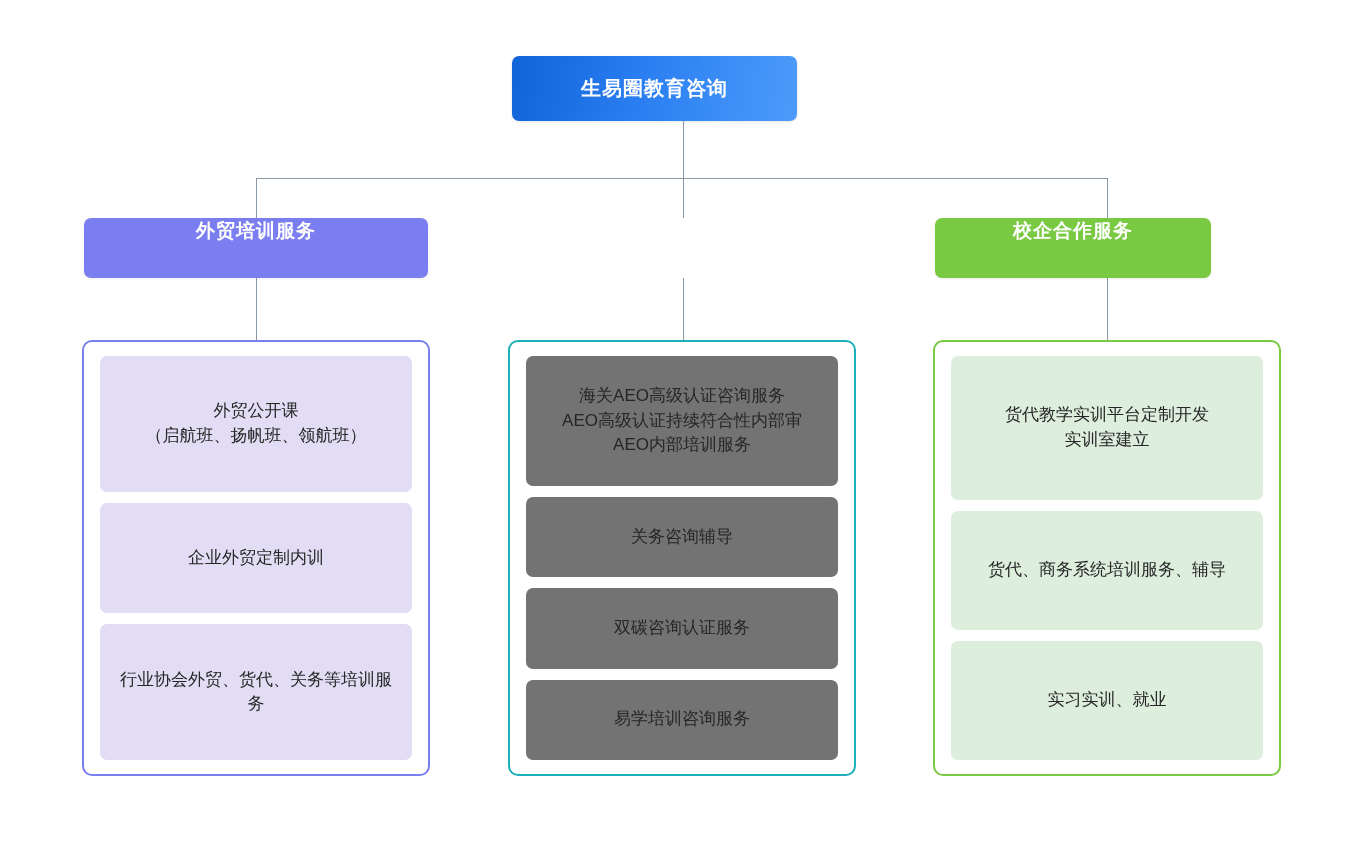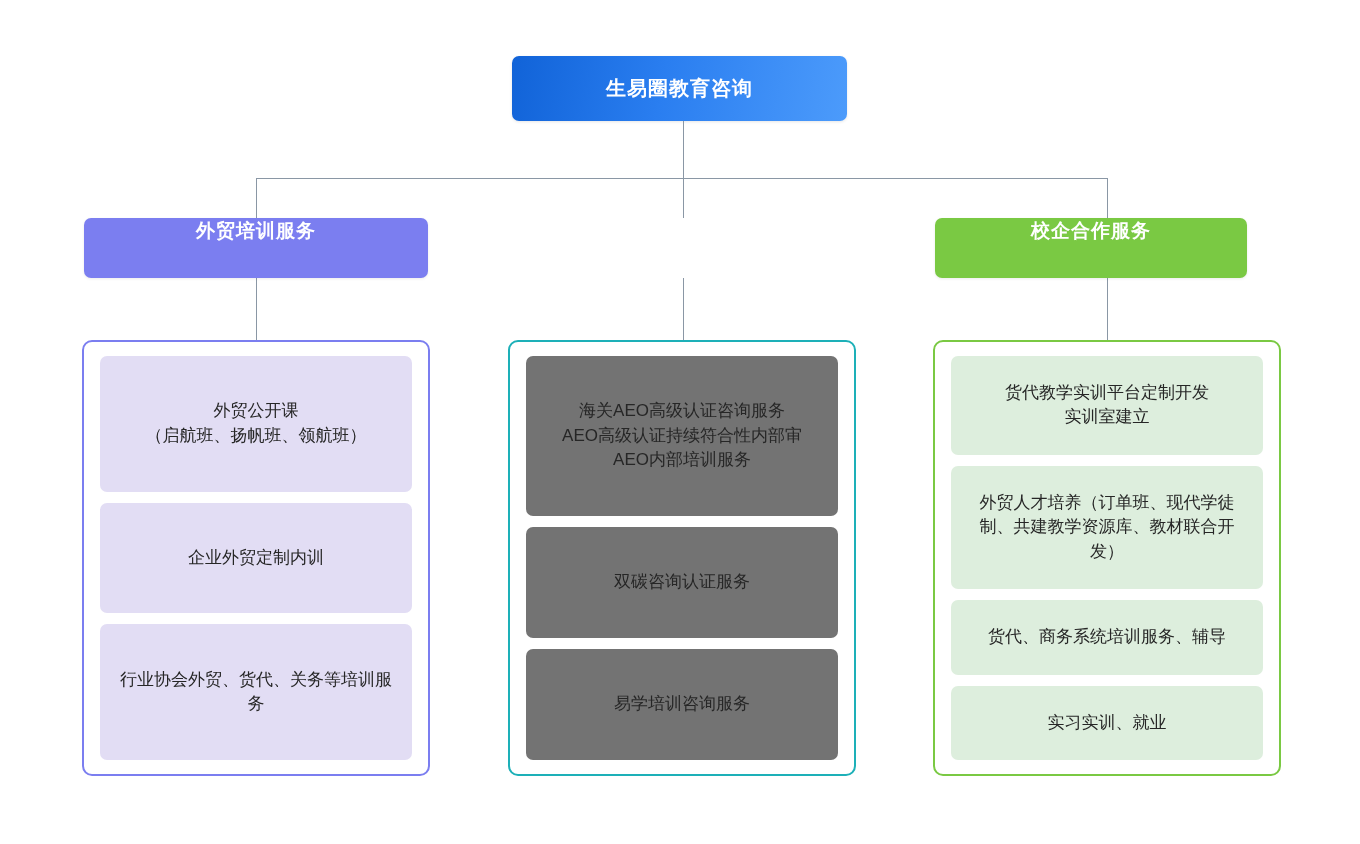--- a/index.html
+++ b/index.html
@@ -9,21 +9,21 @@
     background:#ffffff;
     font-family:"Liberation Sans","DejaVu Sans",sans-serif;
     overflow:hidden;
     position:relative;
   }
   .canvas{position:relative;width:1360px;height:844px;}
 
   
   .root-node{
     position:absolute;
-    left:512px;top:56px;width:335px;height:65px;
+    left:512px;top:56px;width:285px;height:65px;
     border-radius:7px;
     display:flex;align-items:center;justify-content:center;
     color:#ffffff;font-size:20px;font-weight:bold;
     letter-spacing:1px;
     background:linear-gradient(100deg,#1163d8 0%,#2a7ef0 45%,#4c9bfb 100%);
     box-shadow:0 1px 3px rgba(0,0,0,0.10);
   }
 
   
   .conn{position:absolute;background:#8a97a5;}
@@ -39,21 +39,21 @@
   
   .branch-header{
     position:absolute;top:218px;height:60px;
     border-radius:7px;
     display:flex;align-items:flex-start;justify-content:center;
     color:#ffffff;font-size:19px;font-weight:bold;letter-spacing:1px;
     box-shadow:0 1px 3px rgba(0,0,0,0.08);
   }
   .bh-1{left:84px;width:344px;background:#7b7ef0;}
   .bh-2{left:510px;width:344px;background:#1db0b8;}
-  .bh-3{left:935px;width:312px;background:#7ac943;}
+  .bh-3{left:935px;width:276px;background:#7ac943;}
 
   
   .branch-box{
     position:absolute;top:340px;height:436px;
     border-radius:10px;border:2px solid;
     background:#ffffff;
     box-sizing:border-box;
     padding:14px 16px;
     display:flex;flex-direction:column;
     justify-content:space-between;
@@ -109,25 +109,25 @@
     <div class="item it-1">外贸公开课
 （启航班、扬帆班、领航班）</div>
     <div class="item it-1">企业外贸定制内训</div>
     <div class="item it-1">行业协会外贸、货代、关务等培训服务</div>
   </div>
 
   <div class="branch-box bb-2">
     <div class="item it-2">海关AEO高级认证咨询服务
 AEO高级认证持续符合性内部审
 AEO内部培训服务</div>
+    <div class="item it-2">关务咨询辅导</div>
     <div class="item it-2">双碳咨询认证服务</div>
     <div class="item it-2">易学培训咨询服务</div>
   </div>
 
   <div class="branch-box bb-3">
     <div class="item it-3">货代教学实训平台定制开发
 实训室建立</div>
-    <div class="item it-3">外贸人才培养（订单班、现代学徒制、共建教学资源库、教材联合开发）</div>
     <div class="item it-3">货代、商务系统培训服务、辅导</div>
     <div class="item it-3">实习实训、就业</div>
   </div>
 
 </div>
 
 </body></html>

